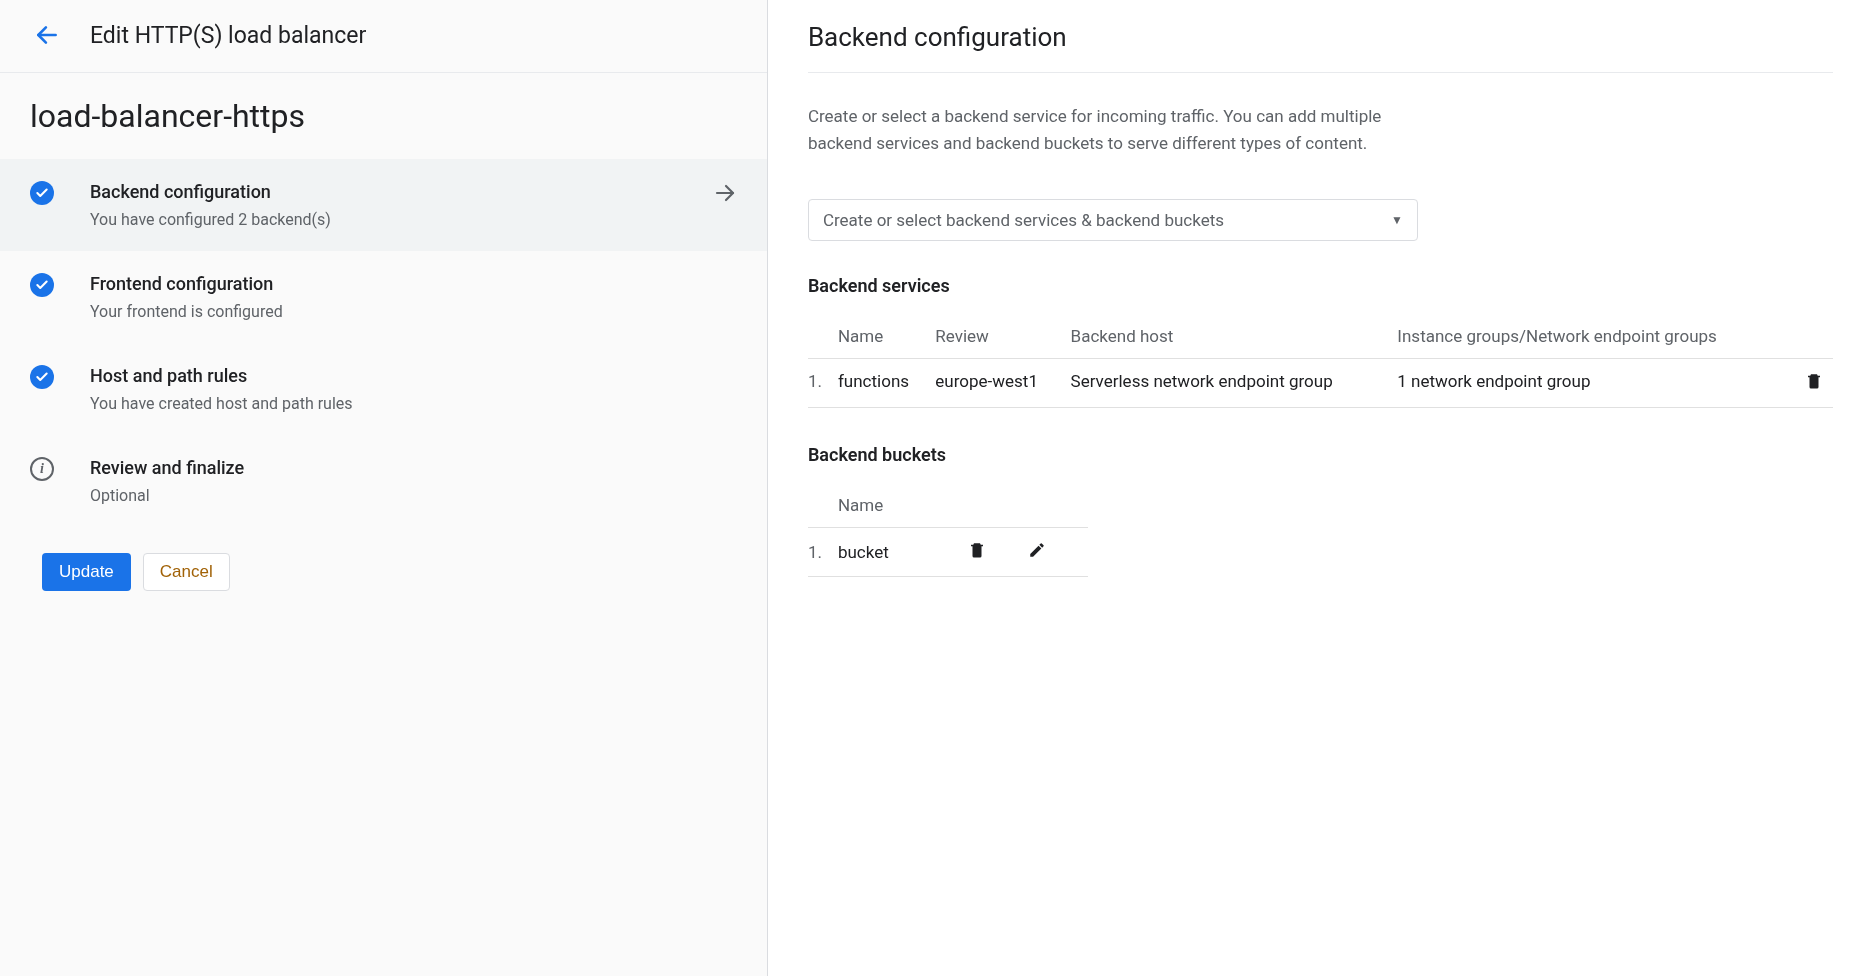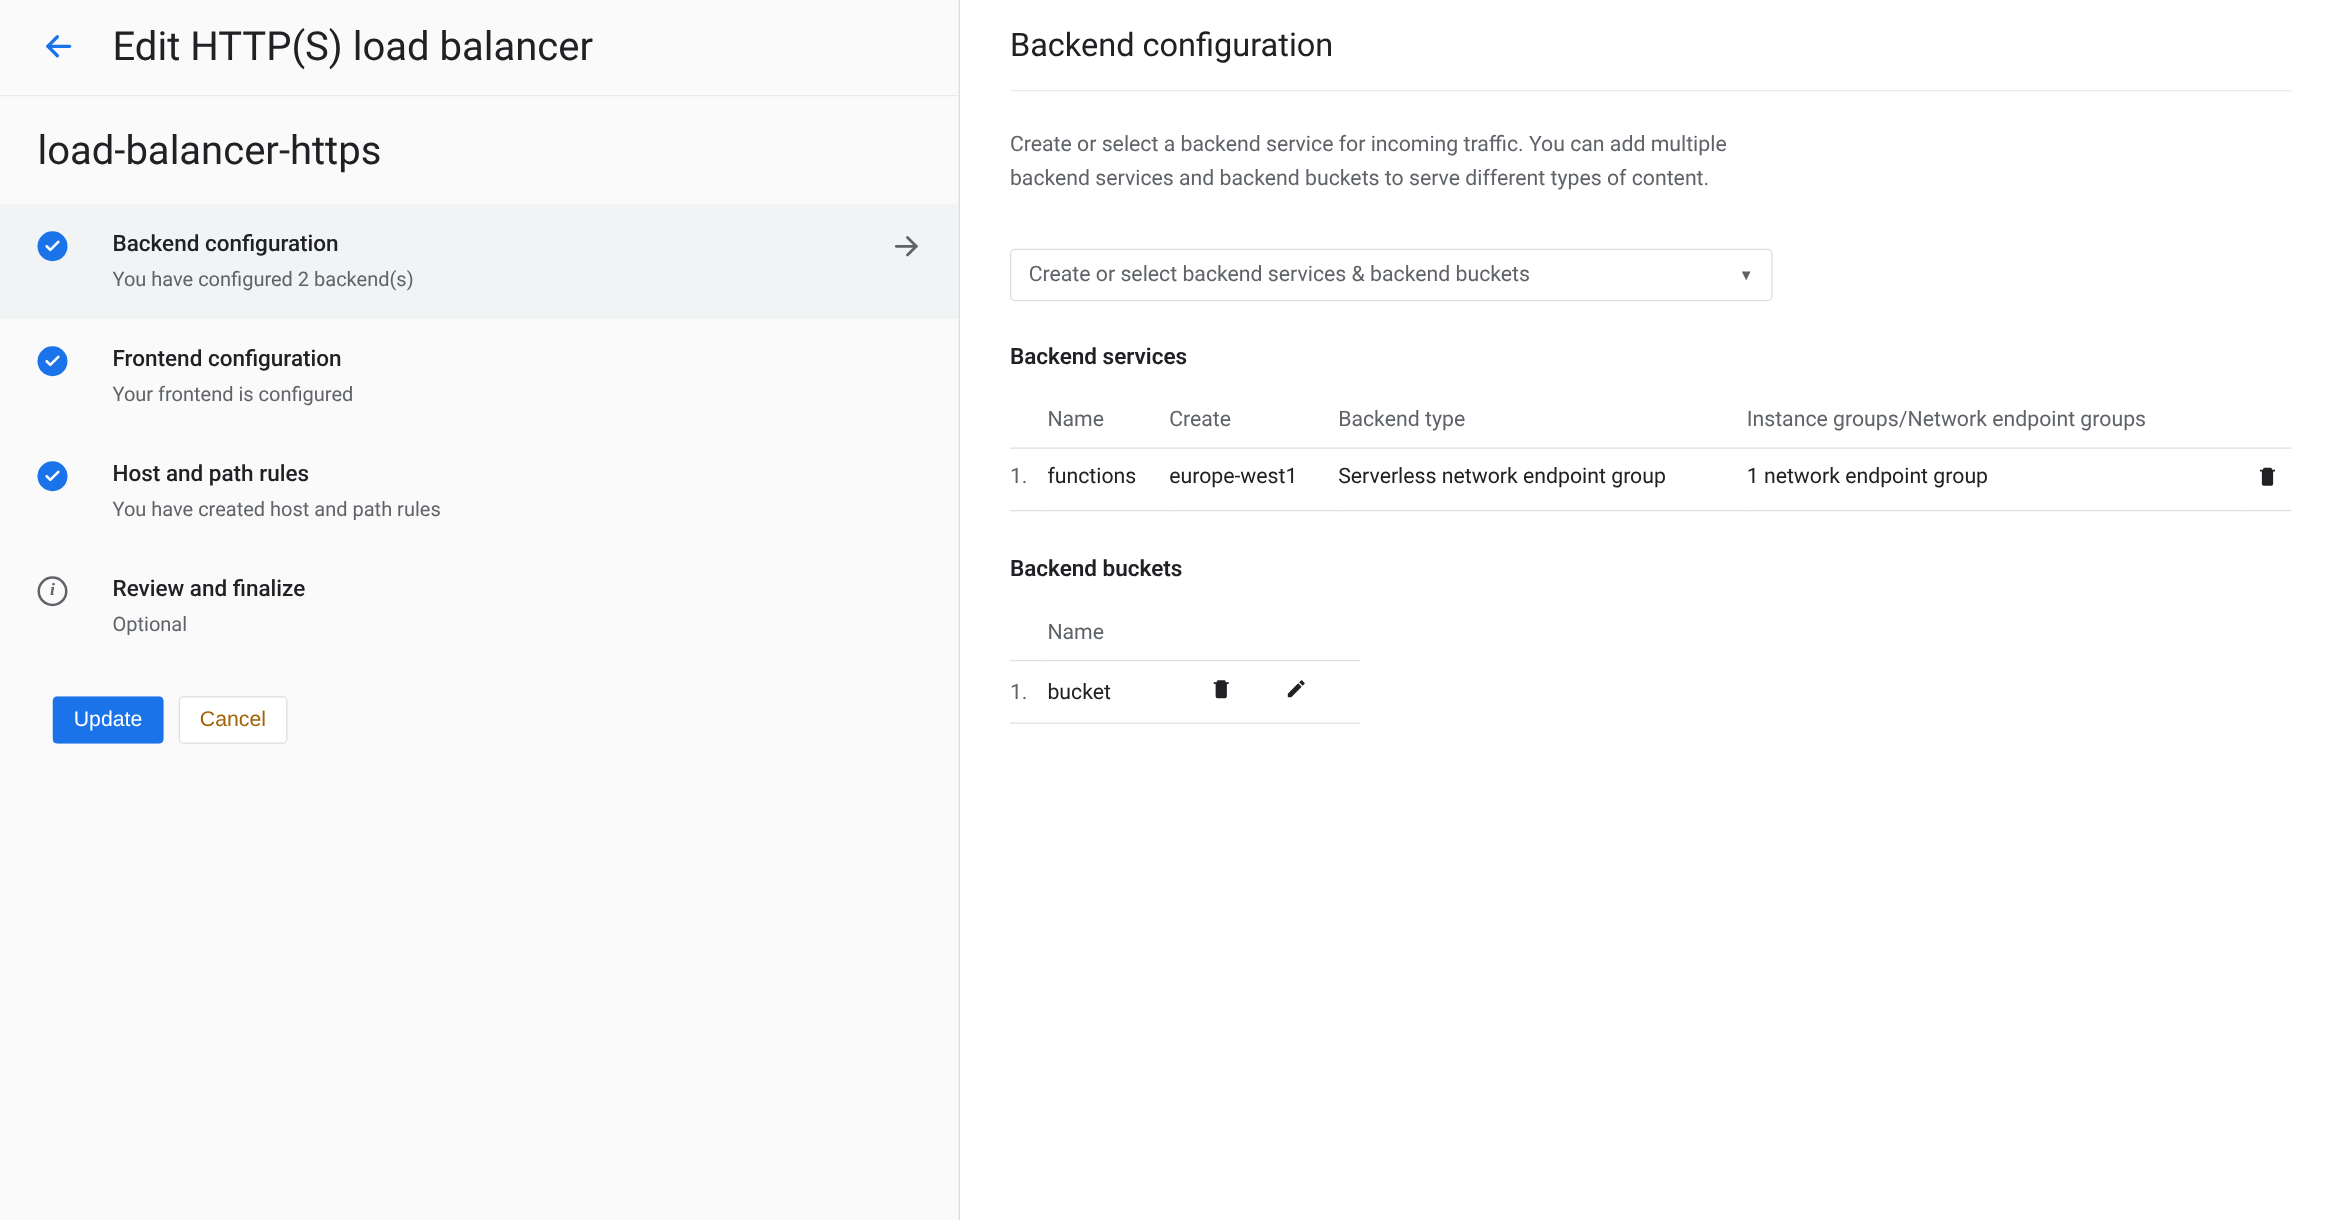--- a/index.html
+++ b/index.html
@@ -27,21 +27,21 @@
     padding: 18px 30px 20px 30px;
     border-bottom: 1px solid #e8eaed;
   }
   .left-header .back {
     width: 34px; height: 34px;
     display: flex; align-items: center; justify-content: center;
     margin-right: 26px;
     cursor: pointer;
   }
   .left-header h1 {
-    font-size: 32px;
+    font-size: 23px;
     font-weight: 400;
     color: #202124;
   }
 
   .lb-name {
     padding: 24px 30px 24px 30px;
     font-size: 32px;
     font-weight: 400;
   }
 
@@ -239,22 +239,22 @@
     <span class="tri">▼</span>
   </div>
 
   <div class="sub-h">Backend services</div>
 
   <table class="svc-table">
     <thead>
       <tr>
         <th class="idx"></th>
         <th>Name</th>
-        <th>Create</th>
-        <th>Backend type</th>
+        <th>Review</th>
+        <th>Backend host</th>
         <th>Instance groups/Network endpoint groups</th>
         <th class="del"></th>
       </tr>
     </thead>
     <tbody>
       <tr>
         <td class="idx">1.</td>
         <td>functions</td>
         <td>europe-west1</td>
         <td>Serverless network endpoint group</td>

